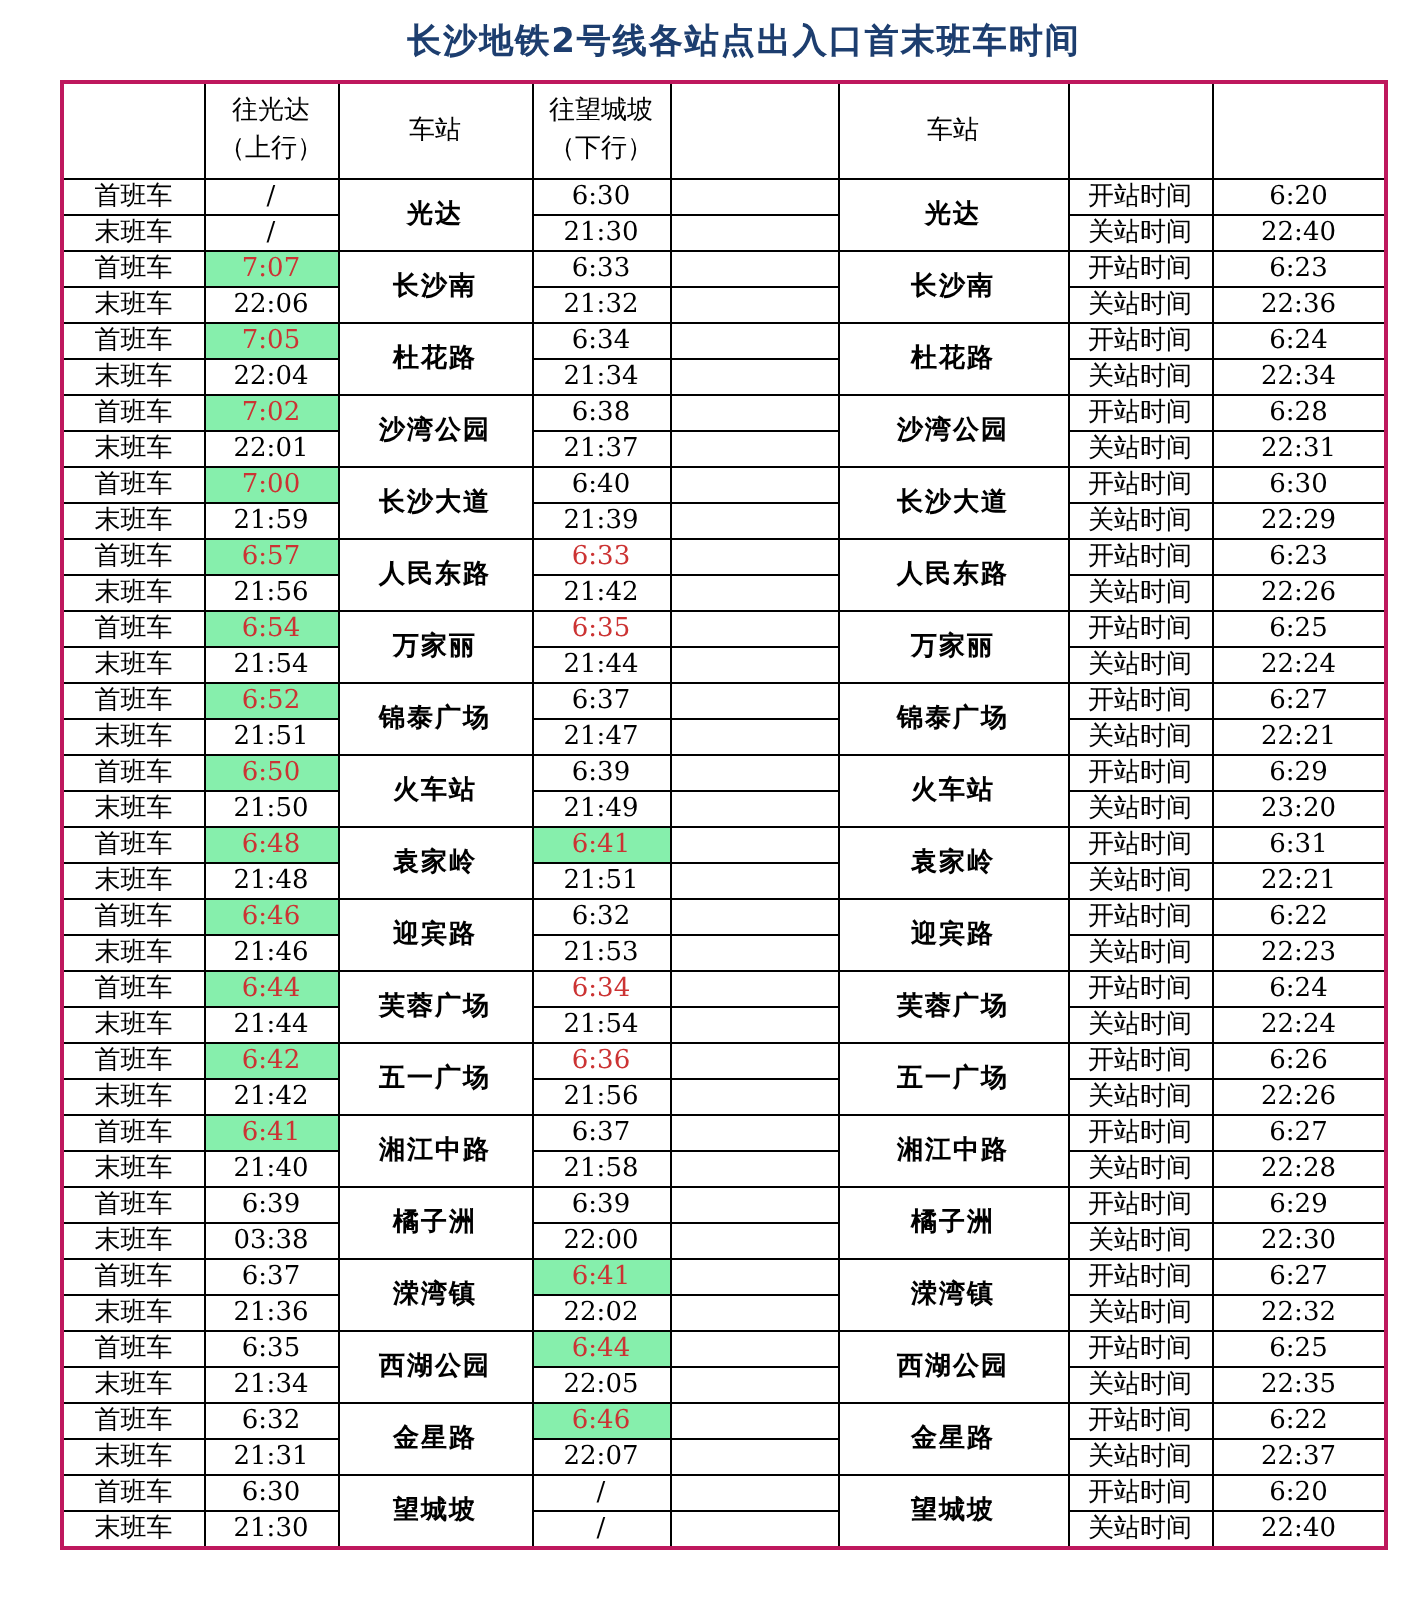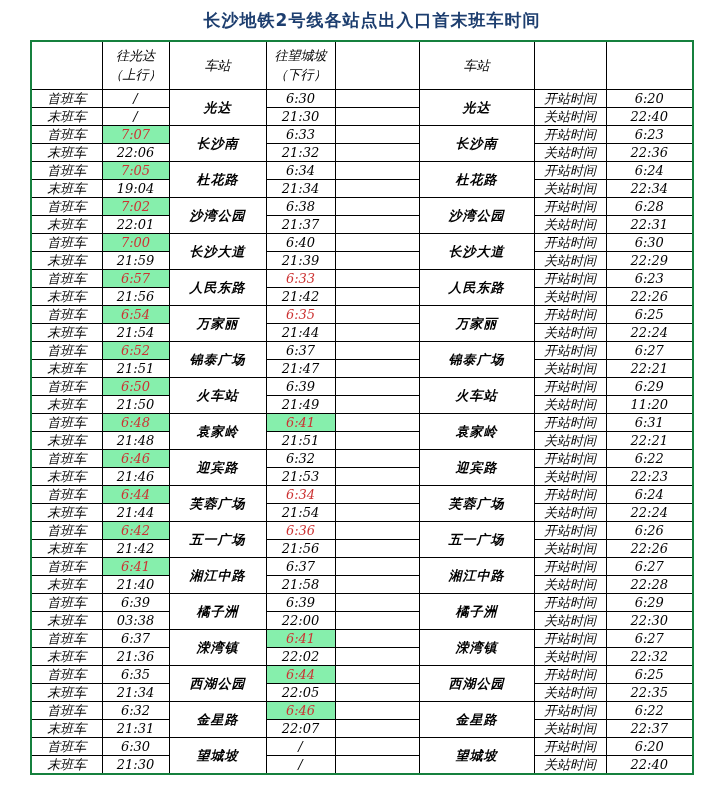--- a/index.html
+++ b/index.html
@@ -43,24 +43,23 @@
     line-height:15px;
     text-align:center;
     vertical-align:middle;
     box-shadow:0 1px 1px rgba(0,0,0,0.08);
   }
   table.timetable {
     margin:8px 0 0 30px;
     border-collapse:collapse;
     table-layout:fixed;
     width:662px;
-    border:2px solid #15803d;
+    border:2px solid #be185d;
     font-family:"DejaVu Serif","Liberation Serif",serif;
     color:#000000;
-    font-style:italic;
   }
   table.timetable td {
     border:1px solid #000000;
     text-align:center;
     vertical-align:middle;
     height:18px;
     line-height:17px;
     font-size:13px;
     overflow:hidden;
     white-space:nowrap;
@@ -153,21 +152,21 @@
           <td class="c-time hl">7:05</td>
           <td class="c-station" rowspan="2">杜花路</td>
           <td class="c-time">6:34</td>
           <td class="c-spacer"></td>
           <td class="c-station" rowspan="2">杜花路</td>
           <td class="c-gate">开站时间</td>
           <td class="c-time">6:24</td>
         </tr>
         <tr>
           <td class="c-lbl">末班车</td>
-          <td class="c-time">19:04</td>
+          <td class="c-time">22:04</td>
           <td class="c-time">21:34</td>
           <td class="c-spacer"></td>
           <td class="c-gate">关站时间</td>
           <td class="c-time">22:34</td>
         </tr>
         <tr>
           <td class="c-lbl">首班车</td>
           <td class="c-time hl">7:02</td>
           <td class="c-station" rowspan="2">沙湾公园</td>
           <td class="c-time">6:38</td>
@@ -265,21 +264,21 @@
           <td class="c-station" rowspan="2">火车站</td>
           <td class="c-gate">开站时间</td>
           <td class="c-time">6:29</td>
         </tr>
         <tr>
           <td class="c-lbl">末班车</td>
           <td class="c-time">21:50</td>
           <td class="c-time">21:49</td>
           <td class="c-spacer"></td>
           <td class="c-gate">关站时间</td>
-          <td class="c-time">11:20</td>
+          <td class="c-time">23:20</td>
         </tr>
         <tr>
           <td class="c-lbl">首班车</td>
           <td class="c-time hl">6:48</td>
           <td class="c-station" rowspan="2">袁家岭</td>
           <td class="c-time hl">6:41</td>
           <td class="c-spacer"></td>
           <td class="c-station" rowspan="2">袁家岭</td>
           <td class="c-gate">开站时间</td>
           <td class="c-time">6:31</td>

